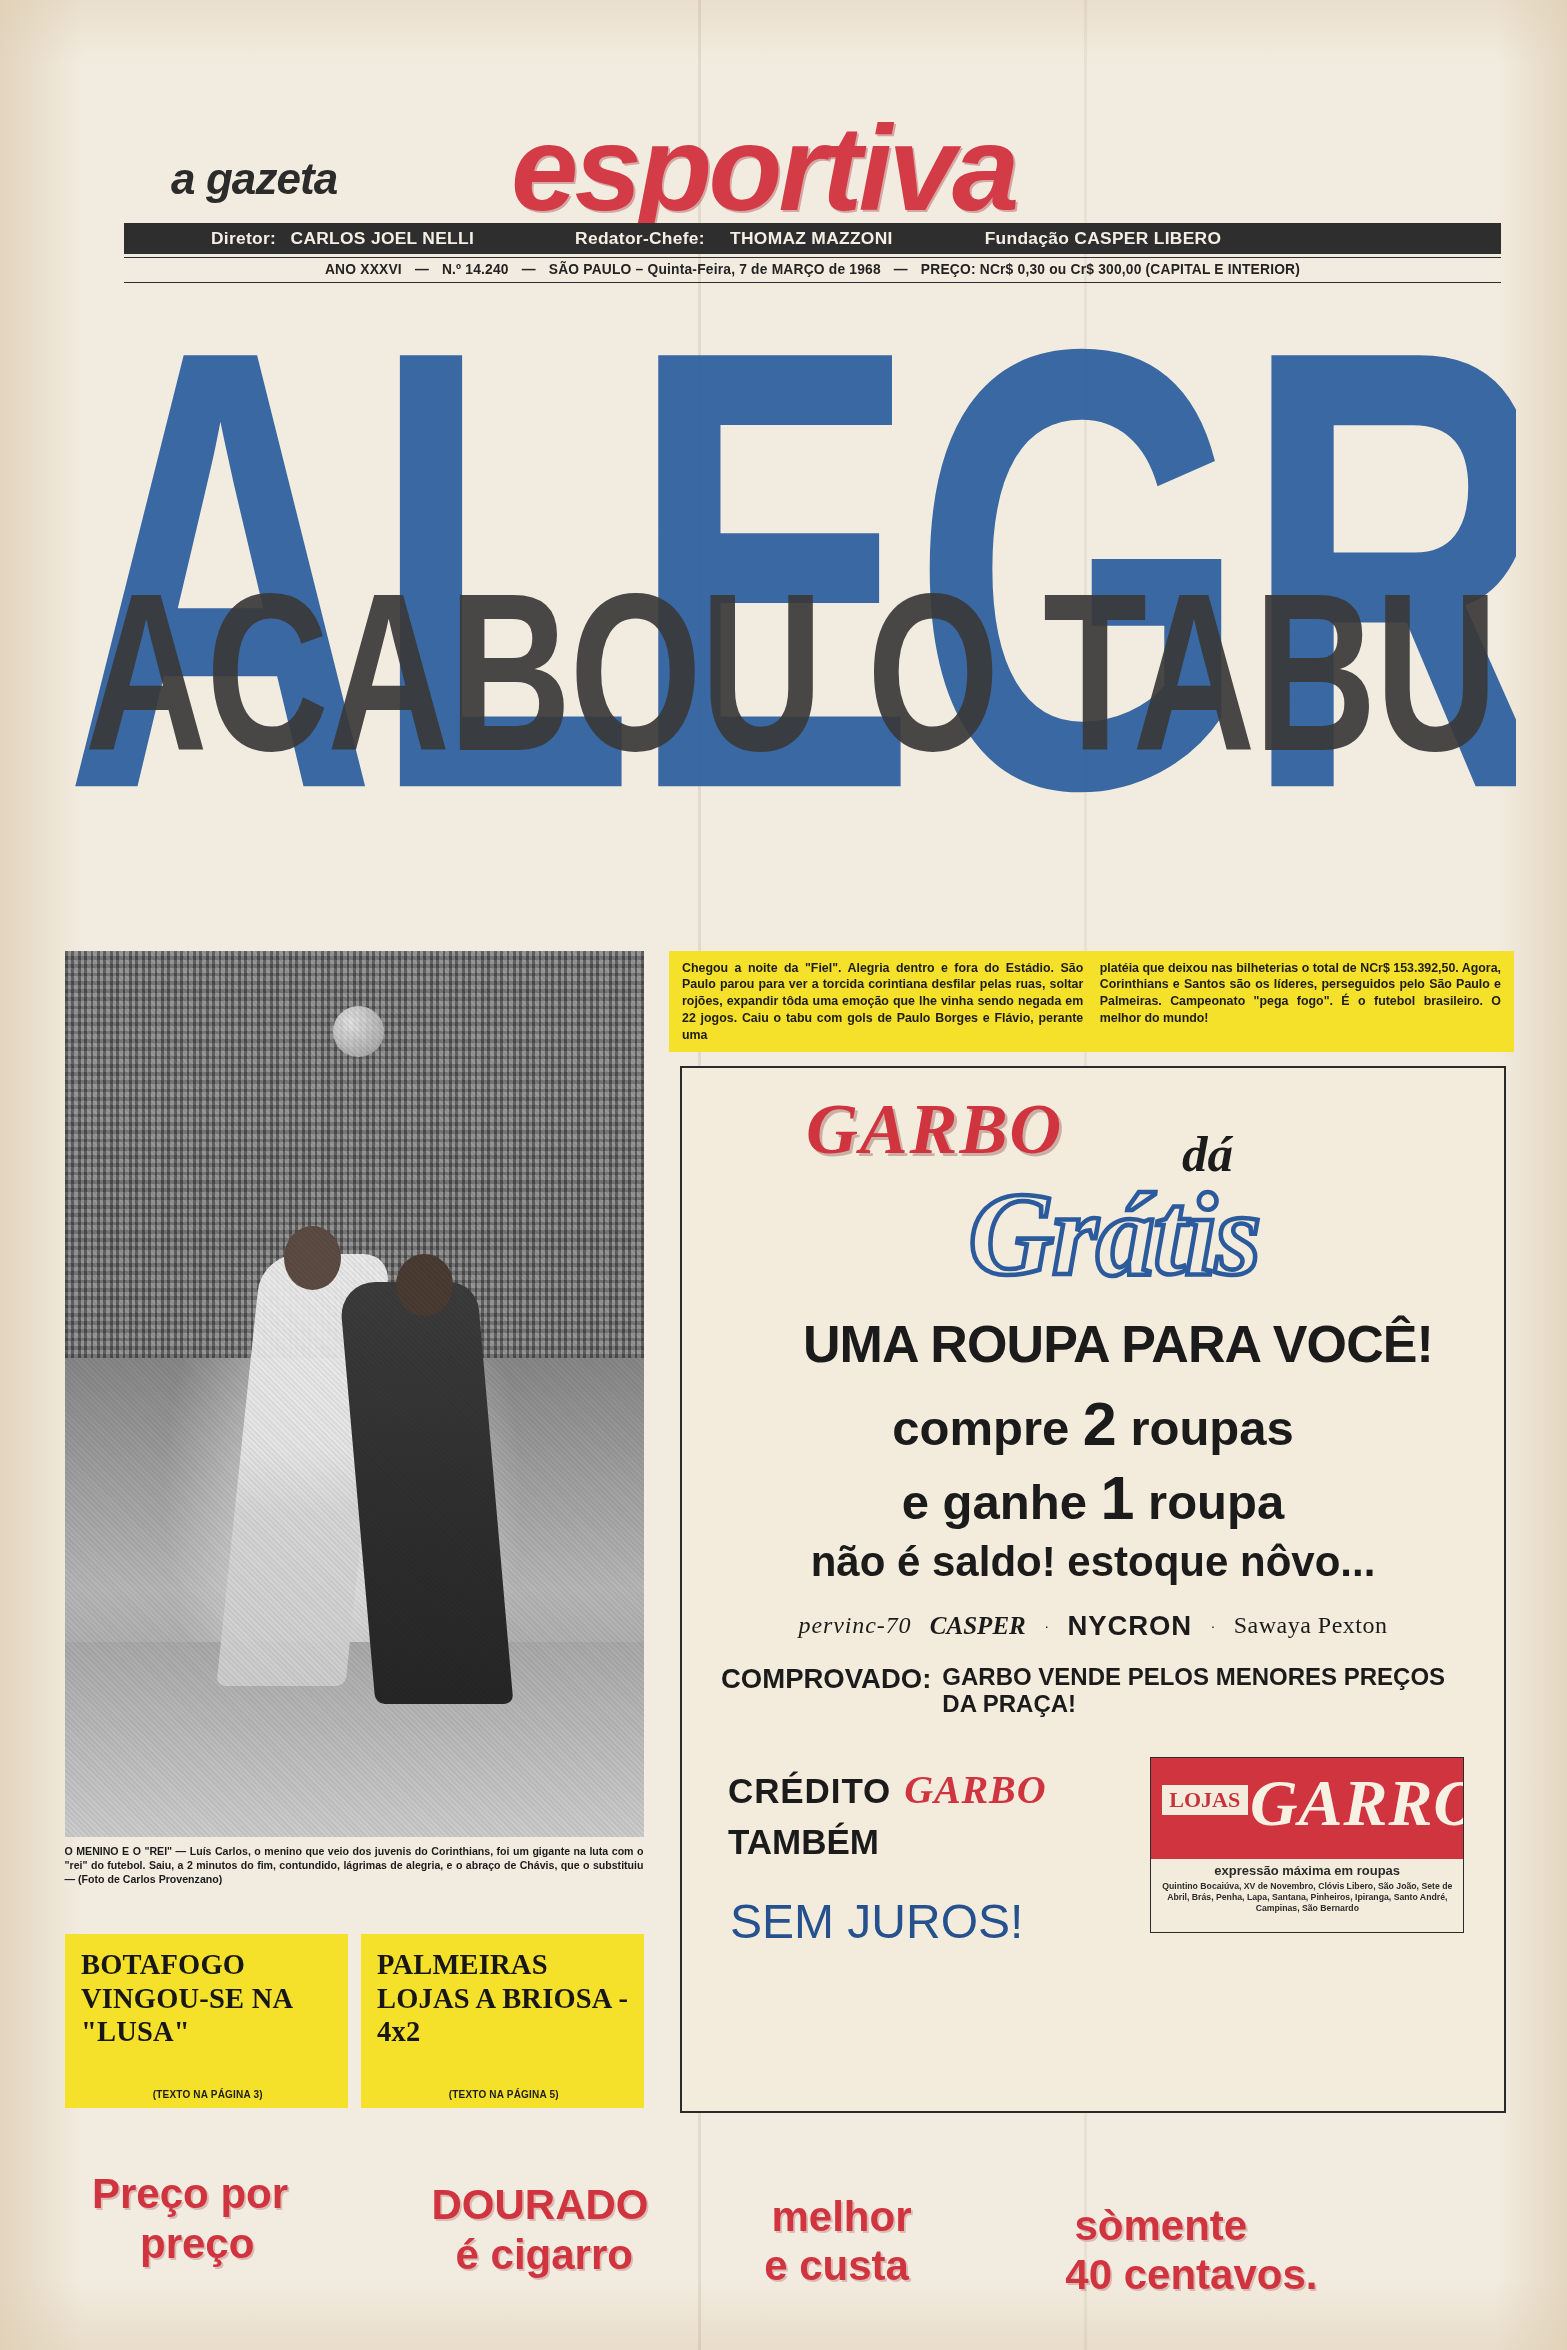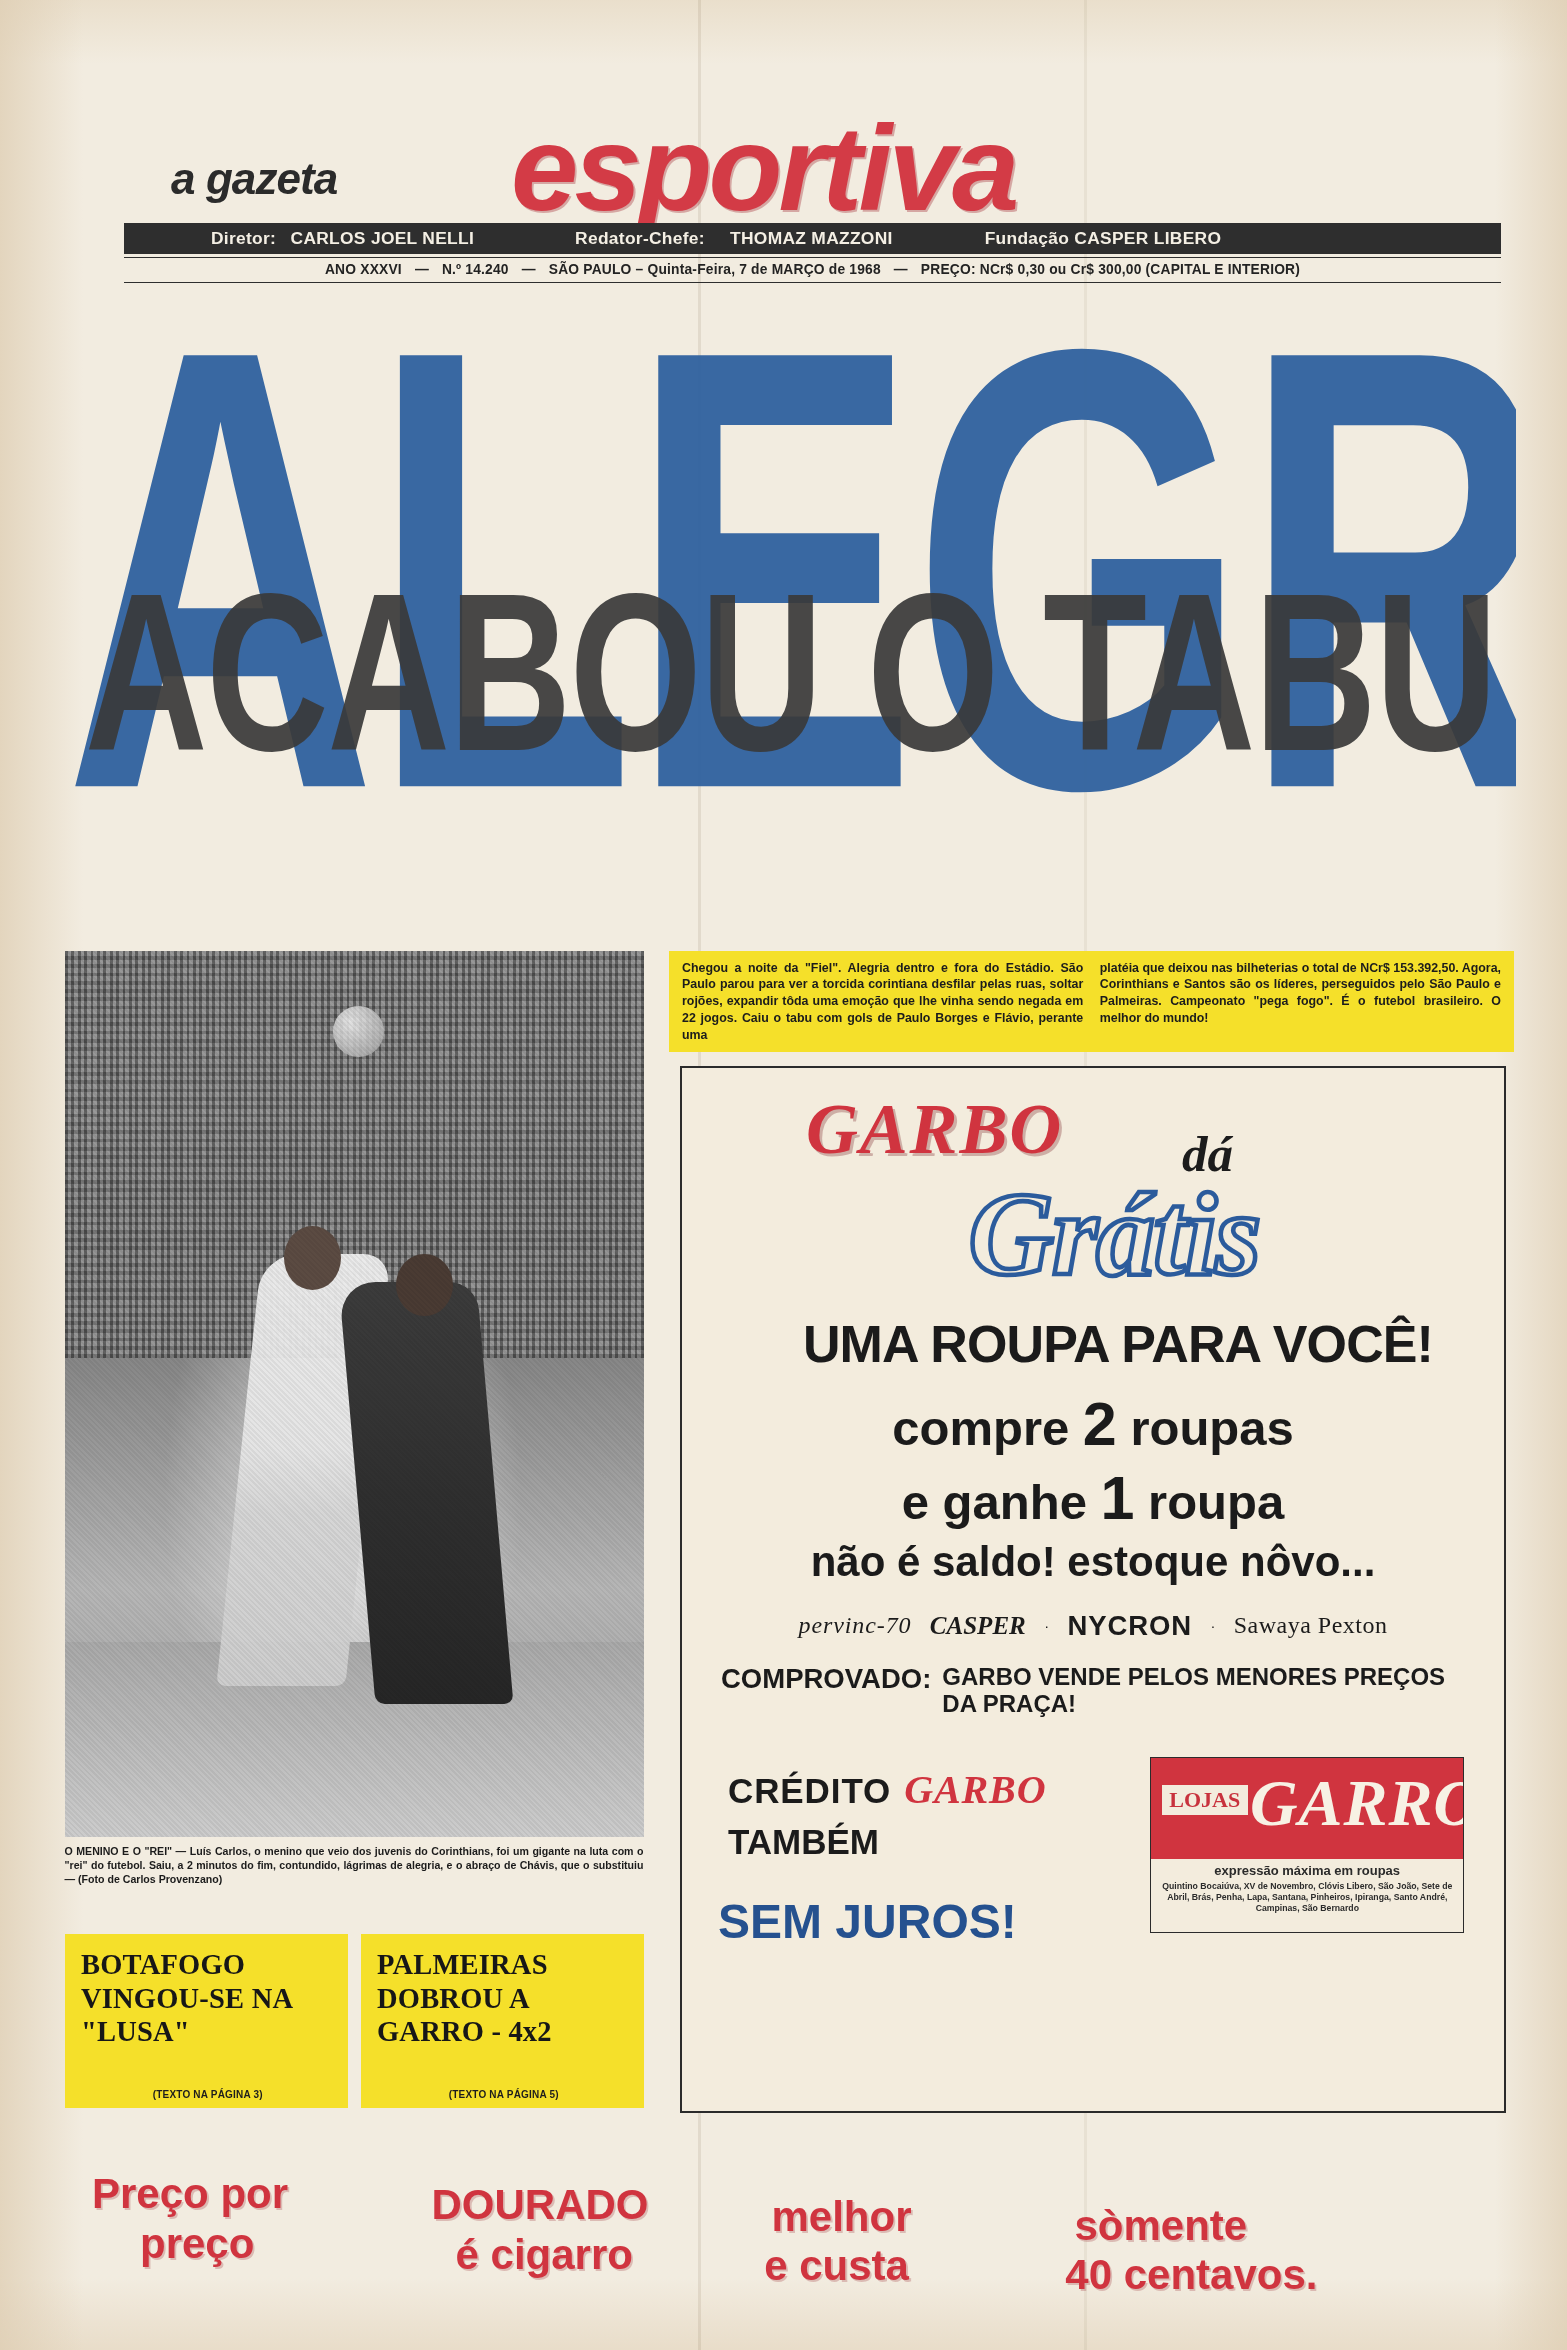--- a/index.html
+++ b/index.html
@@ -251,22 +251,22 @@
     position:absolute;left:46px;top:698px;width:395px;
   }
   .ad-credito .row1{display:flex;align-items:baseline;gap:13px;}
   .cr-word{font-size:35px;font-weight:bold;color:#1b1b1b;letter-spacing:0.9px;}
   .cr-garbo{
     font-family:"Liberation Serif", serif;font-style:italic;font-weight:bold;
     font-size:40px;color:#d0343f;letter-spacing:0.9px;
   }
   .cr-tambem{font-size:35px;font-weight:bold;color:#1b1b1b;margin-top:9.2px;display:block;}
   .ad-semjuros{
-    position:absolute;left:36px;top:826px;
-    font-size:48px;font-weight:bold;color:#25518f;letter-spacing:0px;
+    position:absolute;left:48px;top:826px;
+    font-size:48px;font-weight:normal;color:#25518f;letter-spacing:0px;
   }
   .logo-box{
     position:absolute;left:468px;top:689px;width:312px;height:174px;
     border:1.8px solid #2b2b2b;background:#f3ecdd;overflow:hidden;
   }
   .logo-red{
     position:absolute;left:0;top:0;width:312px;height:101px;background:#d0343f;
   }
   .logo-lojas{
     position:absolute;left:11px;top:27.5px;
@@ -370,21 +370,21 @@
     </div>
     <div class="photo-caption">O MENINO E O "REI" — Luís Carlos, o menino que veio dos juvenis do Corinthians, foi um gigante na luta com o "rei" do futebol. Saiu, a 2 minutos do fim, contundido, lágrimas de alegria, e o abraço de Chávis, que o substituiu — (Foto de Carlos Provenzano)</div>
   </div>
 
   <div class="teasers">
     <div class="teaser">
       <div class="teaser-lines">BOTAFOGO VINGOU-SE NA "LUSA"</div>
       <div class="teaser-note">(TEXTO NA PÁGINA 3)</div>
     </div>
     <div class="teaser">
-      <div class="teaser-lines">PALMEIRAS DOBROU A GARRO - 4x2</div>
+      <div class="teaser-lines">PALMEIRAS LOJAS A BRIOSA - 4x2</div>
       <div class="teaser-note">(TEXTO NA PÁGINA 5)</div>
     </div>
   </div>
 
   <div class="advert">
     <div class="ad-garbo">GARBO</div>
     <div class="ad-da">dá</div>
     <div class="ad-gratis">Grátis</div>
 
     <div class="ad-line ad-l1">UMA ROUPA PARA VOCÊ!</div>

